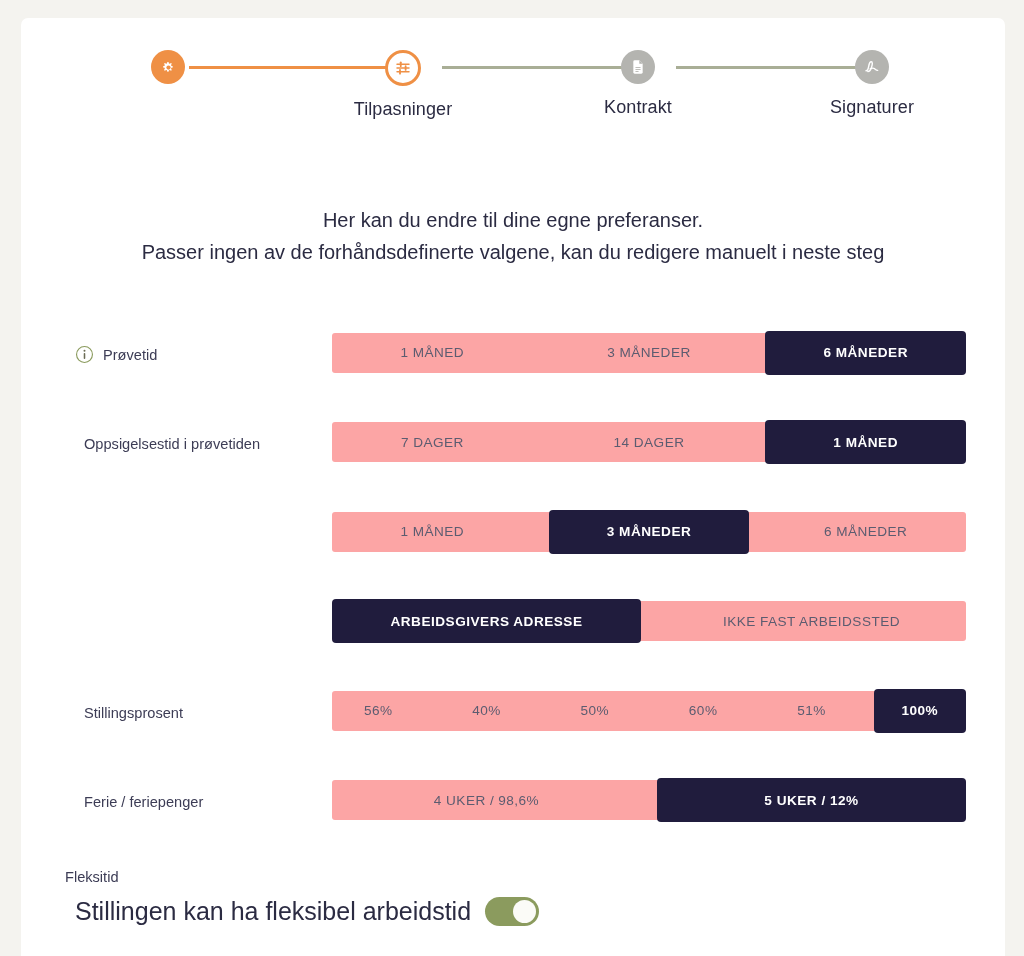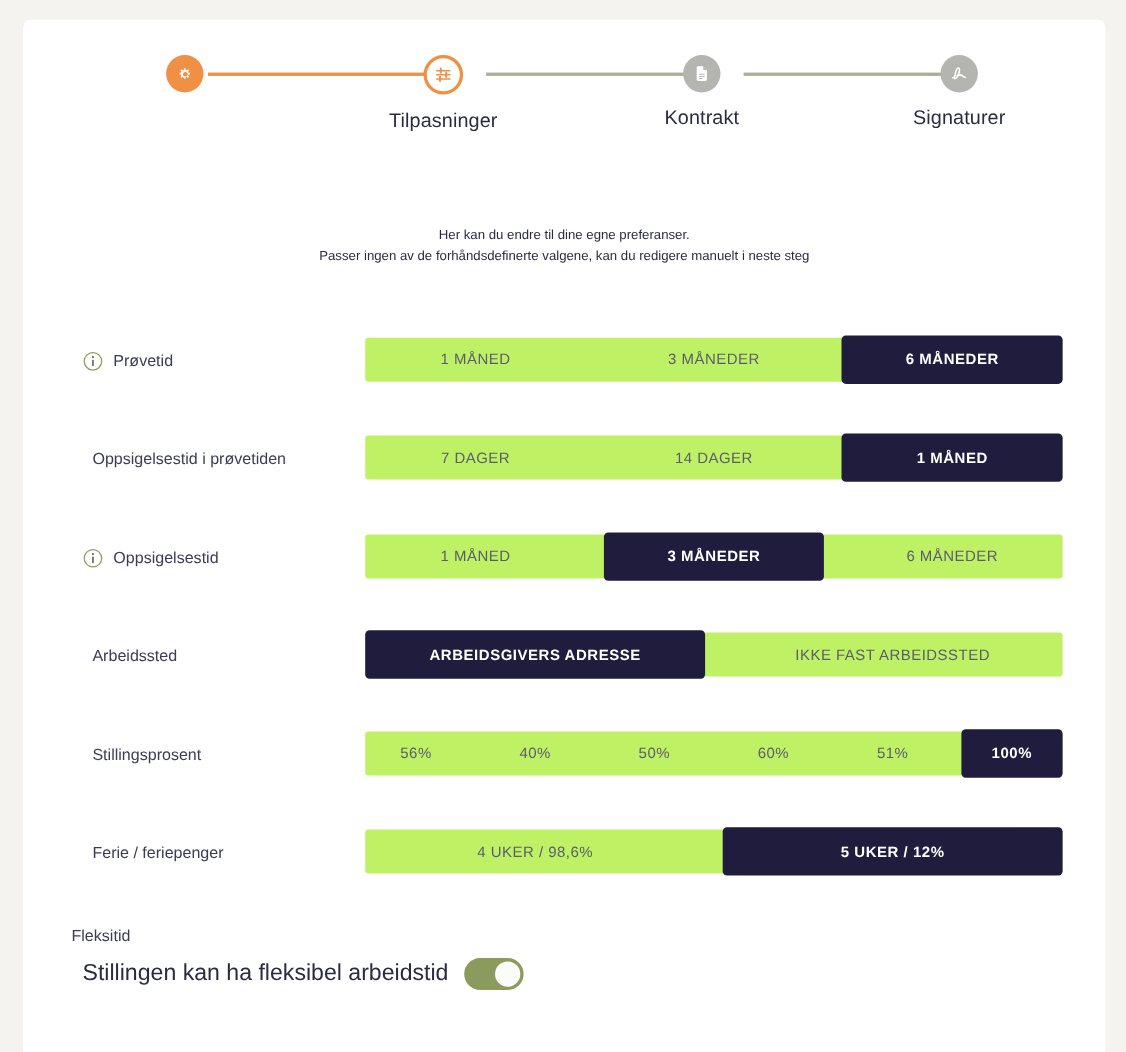--- a/index.html
+++ b/index.html
@@ -87,21 +87,21 @@
   .connector.todo  { background: #a9ae96; }
   .conn-0 { left: 168px; width: 217px; }
   .conn-1 { left: 421px; width: 201px; }
   .conn-2 { left: 655px; width: 201px; }
 
   
   .intro {
     margin-top: 72px;
     text-align: center;
     color: #2b2b42;
-    font-size: 12px;
+    font-size: 20px;
     line-height: 1.62;
   }
 
   
   .rows {
     margin-top: 62px;
   }
   .row {
     position: relative;
     height: 89.5px;
@@ -134,21 +134,21 @@
     position: absolute;
     left: 311px;
     top: 0;
     width: 634px;
     height: 44px;
   }
   .segmented {
     display: flex;
     width: 100%;
     height: 40px;
-    background: #bef264;
+    background: #fca5a5;
     border-radius: 3px;
     position: relative;
     top: 2px;
     gap: 16px;
   }
   .seg {
     flex: 1 1 0;
     display: flex;
     align-items: center;
     justify-content: center;
@@ -184,21 +184,21 @@
   }
   .fleks-row {
     position: absolute;
     left: 54px;
     top: 28px;
     display: flex;
     align-items: center;
     gap: 14px;
   }
   .fleks-text {
-    font-size: 21px;
+    font-size: 25px;
     color: #2b2b42;
     white-space: nowrap;
   }
   .toggle {
     width: 54px;
     height: 29px;
     border-radius: 15px;
     background: #8b9b5e;
     position: relative;
     cursor: pointer;
@@ -307,42 +307,30 @@
       <div class="seg-wrap">
         <div class="segmented">
           <div class="seg">7 DAGER</div>
           <div class="seg">14 DAGER</div>
           <div class="seg selected">1 MÅNED</div>
         </div>
       </div>
     </div>
 
     <div class="row">
-      <div class="row-label">
-        <svg class="info-icon" viewBox="0 0 22 22">
-          <circle cx="11" cy="11" r="9.2" fill="none" stroke="#8b9b5e" stroke-width="1.3"></circle>
-          <circle cx="11" cy="6.6" r="1.15" fill="#6b6b55"></circle>
-          <rect x="10.1" y="9.2" width="1.8" height="7" rx=".85" fill="#6b6b55"></rect>
-        </svg>
-        <span class="txt">Oppsigelsestid</span>
-      </div>
       <div class="seg-wrap">
         <div class="segmented">
           <div class="seg">1 MÅNED</div>
           <div class="seg selected">3 MÅNEDER</div>
           <div class="seg">6 MÅNEDER</div>
         </div>
       </div>
     </div>
 
     <div class="row">
-      <div class="row-label">
-        <span class="info-spacer"></span>
-        <span class="txt">Arbeidssted</span>
-      </div>
       <div class="seg-wrap">
         <div class="segmented">
           <div class="seg selected first">ARBEIDSGIVERS ADRESSE</div>
           <div class="seg">IKKE FAST ARBEIDSSTED</div>
         </div>
       </div>
     </div>
 
     <div class="row">
       <div class="row-label">

